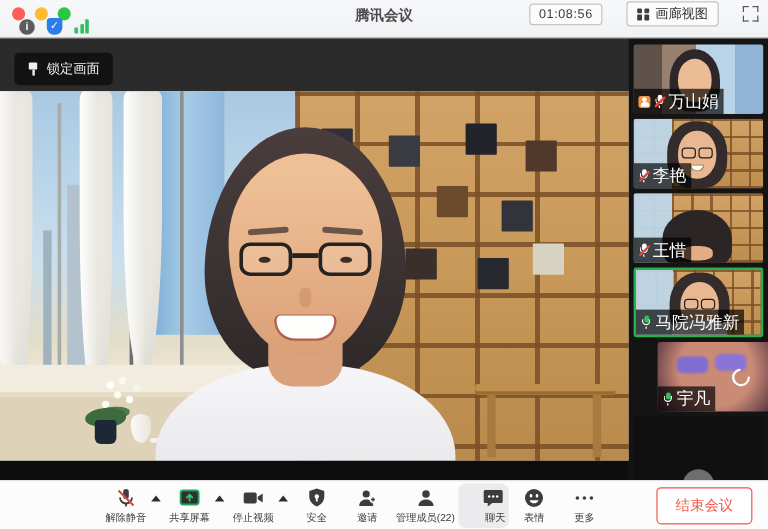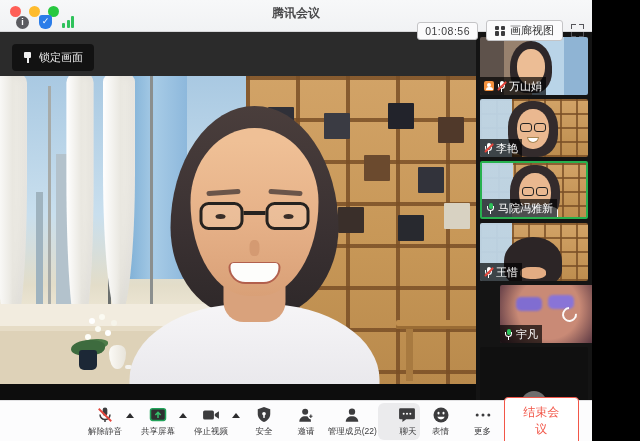--- a/index.html
+++ b/index.html
@@ -1,38 +1,38 @@
 <!DOCTYPE html>
 <html><head>
 <meta charset="utf-8">
 <style>
   * { margin:0; padding:0; box-sizing:border-box; }
   html,body { width:640px; height:441px; overflow:hidden; background:#000;
               font-family:"Liberation Sans", sans-serif; }
-  .app { position:relative; width:592px; height:441px; background:#1b1b1b; }
+  .app { position:relative; width:640px; height:441px; background:#1b1b1b; }
 
   
   .titlebar { position:absolute; top:0; left:0; right:0; height:32px;
     background:linear-gradient(#f7f8f9,#f1f2f4); border-bottom:1px solid #d7d7d9; z-index:30; }
   .traffic { position:absolute; left:10px; top:6px; display:flex; gap:8px; }
   .tl { width:11px; height:11px; border-radius:50%; }
   .tl.red{background:#ff5f57}.tl.yel{background:#febc2e}.tl.grn{background:#28c840}
   .win-title { position:absolute; left:0; right:0; top:5px; text-align:center;
     font-size:12px; color:#4a4a4c; font-weight:bold; }
   .tb-left { position:absolute; left:16px; top:15px; display:flex; gap:10px; align-items:center; }
   .circ-info { width:13px; height:13px; border-radius:50%; background:#5b5b60; color:#fff;
     font-size:9px; line-height:13px; text-align:center; font-weight:bold; }
   .shield-blue { width:13px; height:14px; background:#2b7de9; border-radius:3px 3px 6px 6px;
     position:relative; }
   .shield-blue:after{content:"✓"; position:absolute; inset:0; color:#fff; font-size:9px;
     line-height:13px; text-align:center;}
   .sig { display:flex; align-items:flex-end; gap:1.5px; height:12px; }
   .sig i { width:3px; background:#2fc25b; border-radius:1px; display:block; }
   .sig i:nth-child(1){height:5px}.sig i:nth-child(2){height:8px}.sig i:nth-child(3){height:12px}
-  .tb-right { position:absolute; right:8px; top:20px; display:flex; gap:8px; align-items:center; }
+  .tb-right { position:absolute; right:8px; top:1px; display:flex; gap:20px; align-items:center; }
   .timer-box { border:1px solid #c4c4c6; border-radius:3px; background:#fbfbfc;
     font-size:10.5px; color:#3c3c3e; padding:2px 7px; letter-spacing:.5px; }
   .gallery-btn { border:1px solid #c4c4c6; border-radius:3px; background:#fbfbfc;
     display:flex; gap:5px; align-items:center; padding:2px 8px; font-size:11px; color:#333; }
   .grid-ic { width:10px; height:10px; display:grid; grid-template-columns:1fr 1fr; gap:1.5px; }
   .grid-ic i { background:#3c3c3e; border-radius:1px; }
   .fs-ic { width:13px; height:13px; position:relative; }
   .fs-ic:before,.fs-ic:after{content:""; position:absolute; width:4px; height:4px; border:1.6px solid #55555a;}
   .fs-ic:before{left:0; top:0; border-right:none; border-bottom:none;}
   .fs-ic:after{right:0; bottom:0; border-left:none; border-top:none;}
@@ -113,21 +113,21 @@
   .stage-botstrip { position:absolute; left:0; right:0; bottom:0; height:16px; background:#0d0d0d; }
 
   
   .sidebar { position:absolute; top:32px; right:0; width:116px; bottom:41px; background:#141414;
     padding:5px 4px; overflow:hidden; }
   .thumb { position:relative; width:108px; height:58px; margin-bottom:4px; border-radius:2px;
     overflow:hidden; background:#222; }
   .thumb.active { border:2px solid #27b14e; }
   .t-label { position:absolute; left:0; bottom:0; max-width:100%; display:flex; align-items:center;
     gap:3px; background:rgba(0,0,0,.68); padding:1.5px 4px; }
-  .t-name { color:#fff; font-size:11px; white-space:nowrap; }
+  .t-name { color:#fff; font-size:14px; white-space:nowrap; }
   .badge-orange { width:10px; height:10px; background:#f5923e; border-radius:2px; position:relative; flex:0 0 auto; }
   .badge-orange:before{content:""; position:absolute; left:3px; top:1.5px; width:4px; height:4px; border-radius:50%; background:#fff;}
   .badge-orange:after{content:""; position:absolute; left:1.5px; bottom:1px; width:7px; height:3.5px; border-radius:3px 3px 0 0; background:#fff;}
   .mic8 { width:9px; height:11px; position:relative; flex:0 0 auto; }
   .mic8 b { position:absolute; left:2.5px; top:0; width:4px; height:6px; background:#fff; border-radius:2px; }
   .mic8 u { position:absolute; left:1px; top:3px; width:7px; height:5px; border:1.2px solid #fff; border-top:none;
     border-radius:0 0 6px 6px; }
   .mic8 i { position:absolute; left:4px; bottom:0; width:1.2px; height:2.5px; background:#fff; }
   .mic8.muted s { position:absolute; left:-1px; top:4.5px; width:12px; height:1.8px; background:#e5463c;
     transform:rotate(-45deg); border-radius:1px; }
@@ -283,49 +283,49 @@
         <span class="mic8 muted">
             <b></b>
             <u></u>
             <i></i>
             <s></s>
           </span>
         <span class="t-name">李艳</span>
       </div>
     </div>
 
+    <div class="thumb ts-shelf ts3">
+      <div class="th-downhead"></div>
+        <div class="th-brow"></div>
+      <div class="t-label">
+        <span class="mic8 muted">
+            <b></b>
+            <u></u>
+            <i></i>
+            <s></s>
+          </span>
+        <span class="t-name">王惜</span>
+      </div>
+    </div>
+
     <div class="thumb ts-shelf ts4 active">
       <div class="th-hair2"></div>
         <div class="th-face2"></div>
         <div class="th-glass"></div>
         <div class="th-shirt"></div>
       <div class="t-label">
         <span class="mic8 on">
             <b></b>
             <u></u>
             <i></i>
           </span>
         <span class="t-name">马院冯雅新</span>
       </div>
     </div>
 
-    <div class="thumb ts-shelf ts3">
-      <div class="th-downhead"></div>
-        <div class="th-brow"></div>
-      <div class="t-label">
-        <span class="mic8 muted">
-            <b></b>
-            <u></u>
-            <i></i>
-            <s></s>
-          </span>
-        <span class="t-name">王惜</span>
-      </div>
-    </div>
-
     <div class="thumb ts5">
       <div class="th-pglass"></div>
       <div class="spinner"></div>
       <div class="t-label">
         <span class="mic8 on">
             <b></b>
             <u></u>
             <i></i>
           </span>
         <span class="t-name">宇凡</span>

